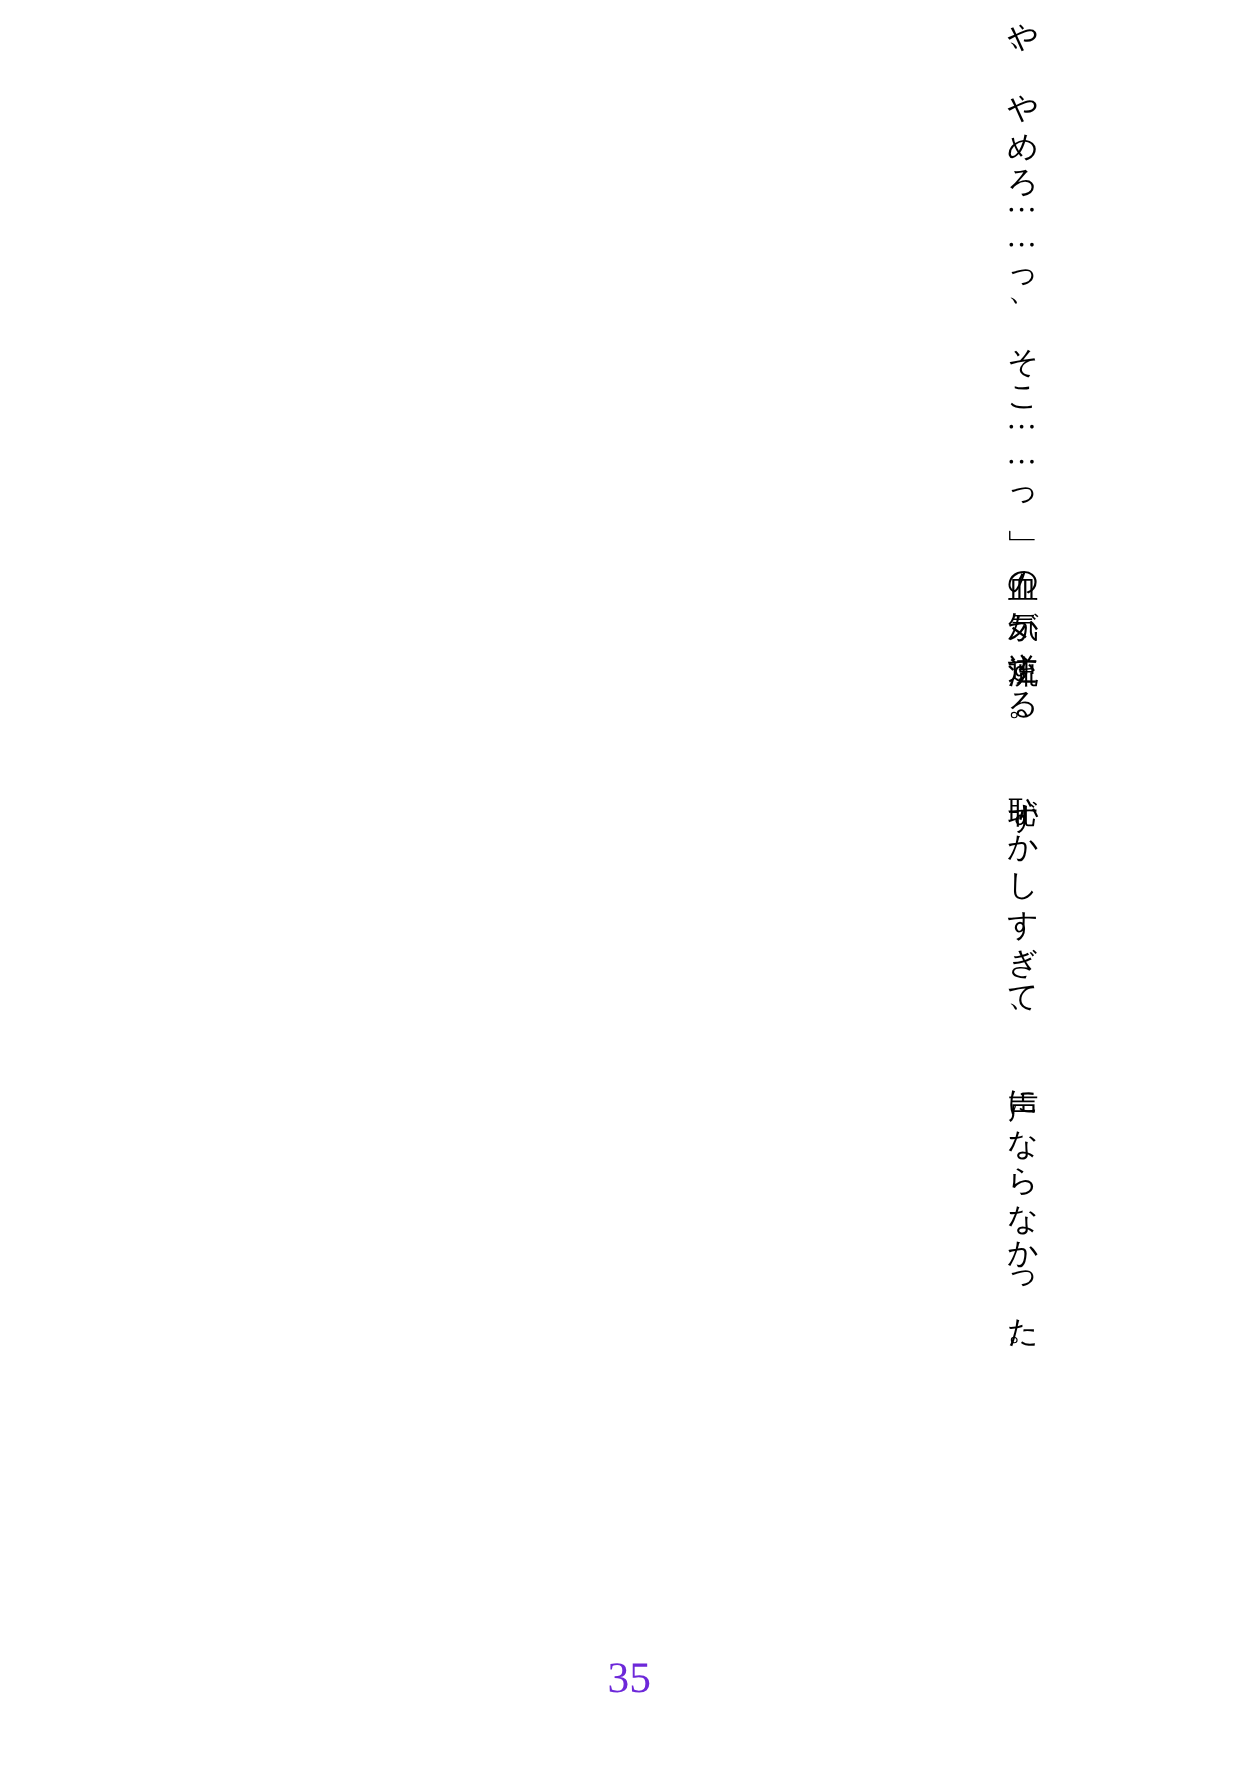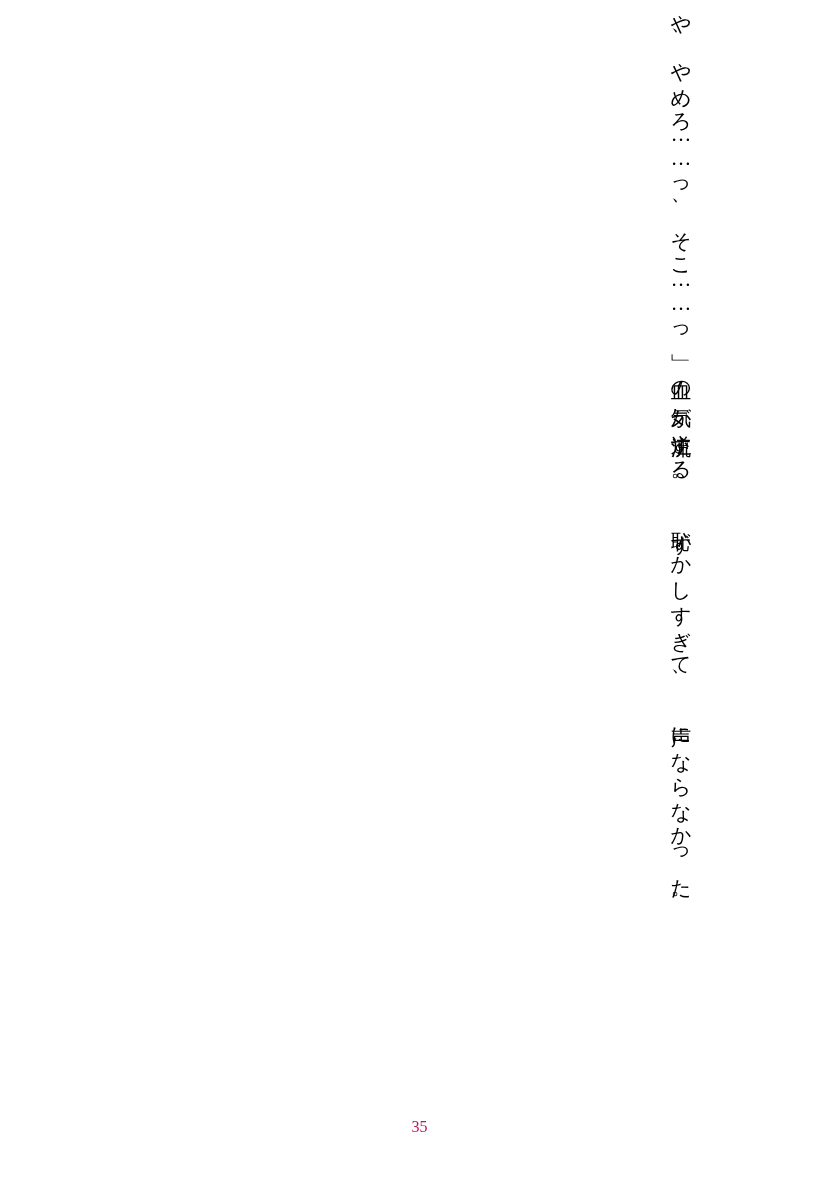--- a/index.html
+++ b/index.html
@@ -41,22 +41,22 @@
   }
   .line.indent {
     padding-top: 22px;
   }
   .page-number {
     position: absolute;
     left: 0;
     right: 0;
     bottom: 54px;
     text-align: center;
-    font-size: 16px;
-    color: #be185d;
+    font-size: 29px;
+    color: #6d28d9;
     font-family: "Liberation Serif", "DejaVu Serif", serif;
   }
 </style>
 </head>
 <body>
 
 <div class="page">
 
   <div class="text-block">
     <p class="line indent">血の気が逆流する。　恥ずかしすぎて、　声にならなかった。</p>

